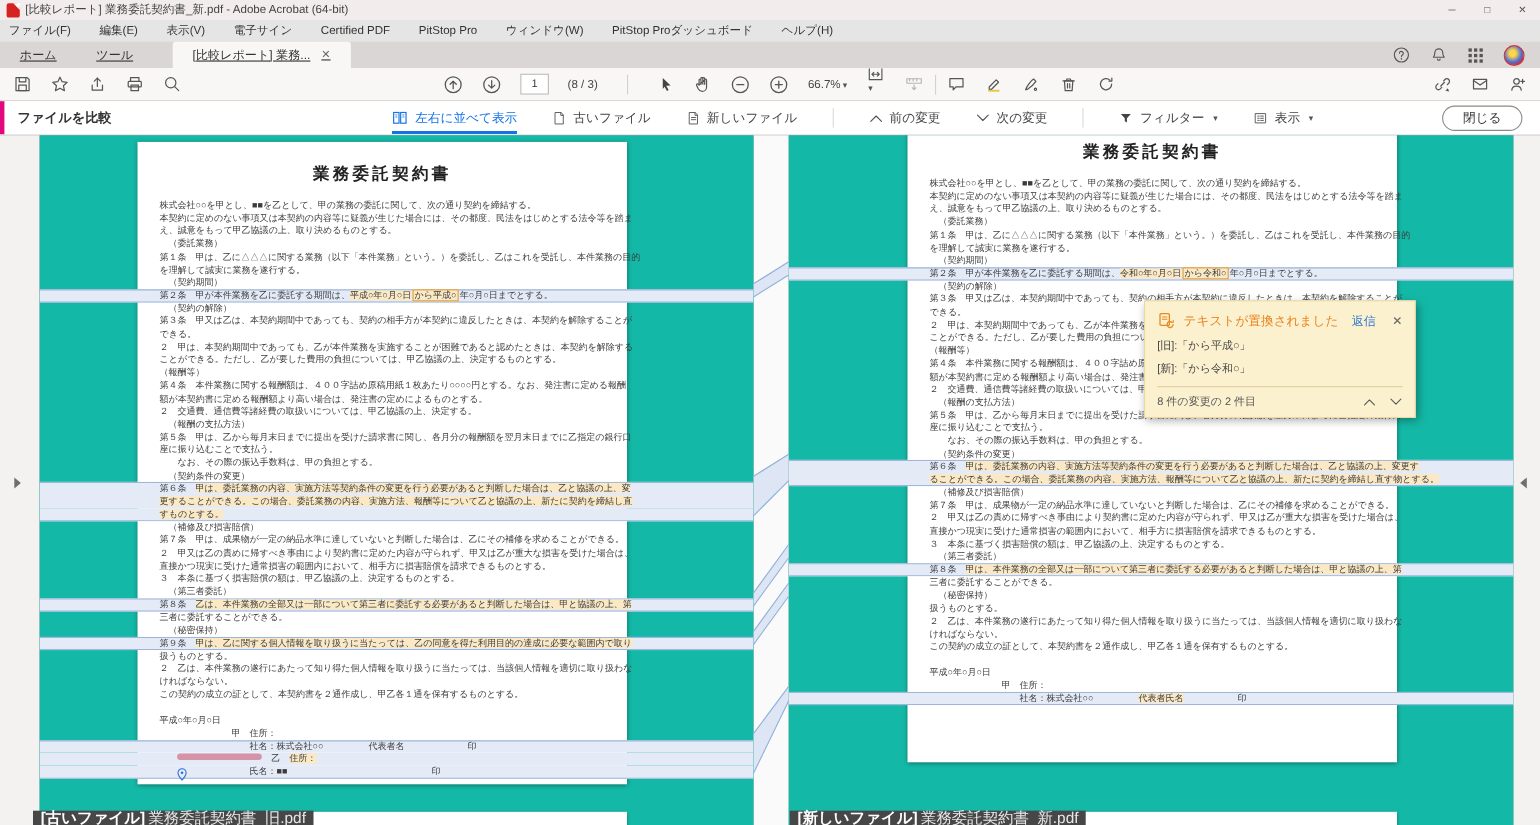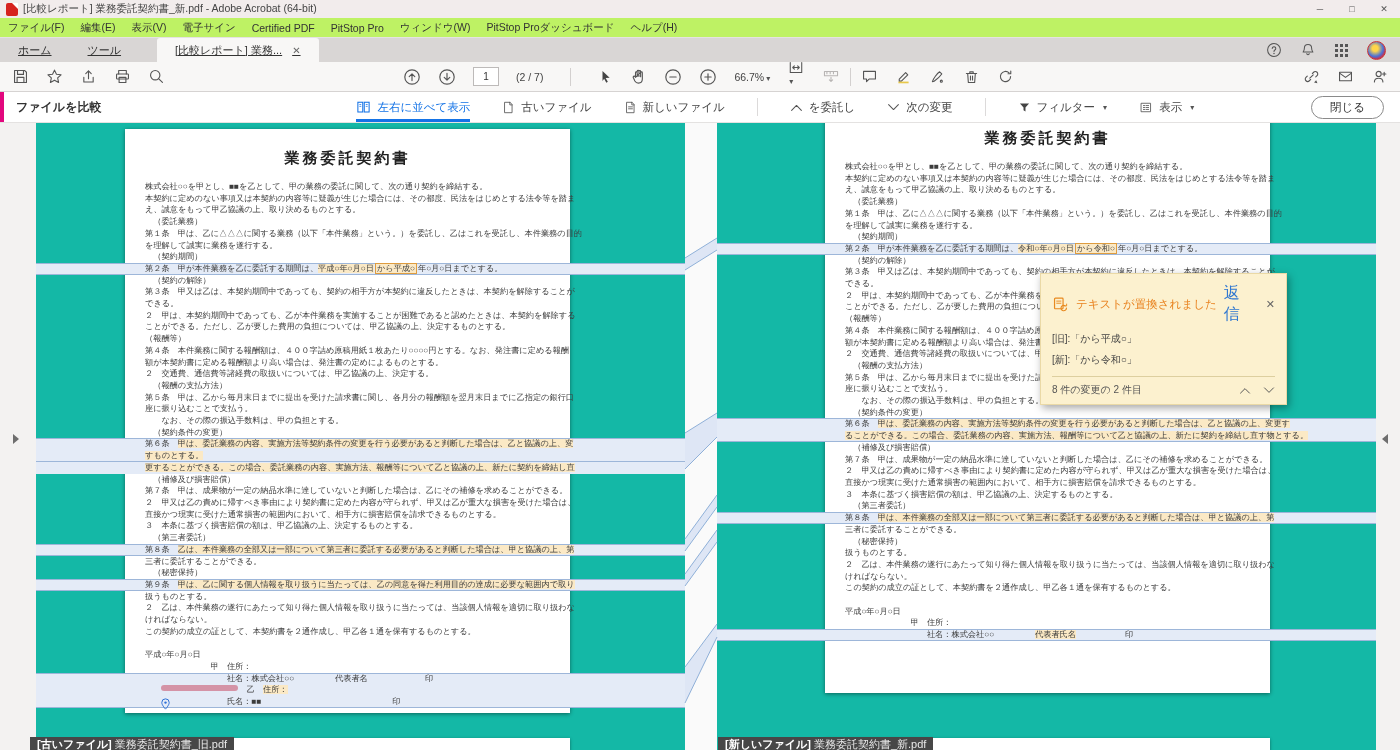--- a/index.html
+++ b/index.html
@@ -6,21 +6,21 @@
   body{width:1400px;height:750px;overflow:hidden;font-family:"Liberation Sans",sans-serif;background:#fff;color:#333;-webkit-font-smoothing:antialiased;}
   svg{display:block;}
   .ic{stroke:#555;fill:none;stroke-width:1.3;stroke-linecap:round;stroke-linejoin:round;}
   
   .titlebar{height:18px;background:#f2ecec;display:flex;align-items:center;font-size:10.5px;color:#444;padding-left:4px;}
   .titlebar .wbtns{margin-left:auto;display:flex;}
   .wbtn{width:32px;height:18px;display:flex;align-items:center;justify-content:center;font-size:9px;color:#555;}
   .pdfico{width:12px;height:13px;background:#d6231f;border-radius:2px;margin:0 5px 0 2px;position:relative;}
   .pdfico:after{content:"";position:absolute;right:0;top:0;border:3px solid #fff;border-left-color:transparent;border-bottom-color:transparent;}
   
-  .menubar{height:19px;background:#bef264;border-bottom:1px solid #e5e2e1;display:flex;align-items:center;font-size:10.5px;color:#333;padding-left:8px;gap:16px;}
+  .menubar{height:19px;background:#e5e5e5;border-bottom:1px solid #e5e2e1;display:flex;align-items:center;font-size:10.5px;color:#333;padding-left:8px;gap:26px;}
   .menubar span{white-space:nowrap;}
   
   .tabbar{height:24px;background:#d9d6d5;display:flex;align-items:stretch;text-decoration:underline;}
   .tab{padding:0 18px;font-size:11px;color:#333;display:flex;align-items:center;}
   .tab.active{background:#f8f7f6;border-radius:3px 3px 0 0;margin-left:18px;gap:10px;}
   .tab .x{color:#666;font-size:10px;}
   .tabicons{margin-left:auto;display:flex;align-items:center;gap:18px;padding-right:14px;}
   .avatar{width:17px;height:17px;border-radius:50%;background:radial-gradient(circle at 42% 38%,#ffd54a 20%,#4a72d8 55%,#d8263a 78%);border:1px solid #c33;}
   
   .toolbar{height:29px;background:#f8f7f6;border-bottom:1px solid #d6d3d2;display:flex;align-items:center;padding:0 12px;}
@@ -69,28 +69,28 @@
   .obox{background:#fbe9c5;border:1px solid #de9c3f;padding:0 1px;margin:0 1px;}
   .pinkbar{display:inline-block;width:77px;height:6px;background:#d493a6;border-radius:3px;vertical-align:1px;}
   .pinwrap{position:absolute;top:2px;}
   .pane.old .pinwrap{left:125px;}
   
   .connect{position:absolute;left:640px;top:0;pointer-events:none;z-index:4;}
   
   .popup{position:absolute;left:1040px;top:150px;width:223px;background:#fcf1cf;border:1px solid #ead9a6;box-shadow:2px 3px 8px rgba(0,0,0,.35);z-index:50;padding:9px 11px 7px;}
   .popup .row1{display:flex;align-items:center;gap:7px;}
   .popup .ptitle{color:#e8821e;font-size:11.5px;white-space:nowrap;}
-  .popup .reply{color:#2f77d1;font-size:16px;margin-left:auto;}
+  .popup .reply{color:#2f77d1;font-size:11px;margin-left:auto;}
   .popup .pclose{color:#666;font-size:11px;margin-left:8px;}
   .popup .pline{font-size:10px;color:#444;margin-top:7px;}
   .popup .pdiv{border-top:1px solid #ddcf9f;margin:9px 0 6px;}
   .popup .prow{display:flex;align-items:center;font-size:10px;color:#555;}
   .popup .chevs{margin-left:auto;display:flex;gap:12px;}
   
-  .ftip{position:absolute;top:614px;height:14px;background:#474747;color:#fff;font-size:11px;display:flex;align-items:center;padding:0 7px;z-index:10;white-space:nowrap;}
+  .ftip{position:absolute;top:614px;height:14px;background:#474747;color:#fff;font-size:14px;display:flex;align-items:center;padding:0 7px;z-index:10;white-space:nowrap;}
   .ftip b{font-weight:bold;margin-right:3px;}
   .ftip .fn{color:#e8e8e8;font-weight:normal;}
   .ftip.oldf{left:30px;}
   .ftip.newf{left:718px;}
 </style>
 </head>
 <body>
 
 <div class="titlebar">
   <span class="pdfico"></span>
@@ -197,21 +197,21 @@
           <path class="ic" d="M10 14V6.8M6.9 9.6L10 6.5l3.1 3.1"></path>
         </svg>
       </span>
     <span>
         <svg width="18" height="18" viewBox="0 0 20 20">
           <circle class="ic" cx="10" cy="10" r="8"></circle>
           <path class="ic" d="M10 6v7.2M6.9 10.4l3.1 3.1 3.1-3.1"></path>
         </svg>
       </span>
     <span class="pagebox">1</span>
-    <span class="pgcount">(2 / 7)</span>
+    <span class="pgcount">(8 / 3)</span>
     <span class="tsp"></span>
     <span>
         <svg width="15" height="15" viewBox="0 0 20 20">
           <path d="M6 2.5l9.5 9-5.3.5 2.9 5.1-2 1.1-2.9-5.2L6 16z" fill="#444"></path>
         </svg>
       </span>
     <span>
         <svg width="17" height="17" viewBox="0 0 20 20">
           <path class="ic" d="M6.5 11V5.5a1 1 0 0 1 2 0V10m0-5.5V3.8a1 1 0 0 1 2 0V10m0-6a1 1 0 0 1 2 0v6.2m0-4.7a1 1 0 0 1 2 0V13c0 2.8-2 4.8-4.6 4.8-2.2 0-3.2-.9-4.2-2.6L4 11.6c-.6-1-.1-2 .9-2 .6 0 1 .3 1.6 1.4z"></path>
         </svg>
@@ -322,21 +322,21 @@
           <path class="ic" d="M4.5 2h8l3 3.5V18h-11z"></path>
           <path class="ic" d="M12 2v4h3.5M7 9h6M7 12h6"></path>
         </svg>
       <span>新しいファイル</span>
     </span>
     <span class="cmpsp"></span>
     <span class="cmpitem">
       <svg width="13" height="11" viewBox="0 0 16 12">
           <path class="ic" d="M2 9.5L8 3.5l6 6"></path>
         </svg>
-      <span>を委託し</span>
+      <span>前の変更</span>
     </span>
     <span class="cmpitem">
       <svg width="13" height="11" viewBox="0 0 16 12">
           <path class="ic" d="M2 2.5l6 6 6-6"></path>
         </svg>
       <span>次の変更</span>
     </span>
     <span class="cmpsp"></span>
     <span class="cmpitem">
       <svg width="13" height="13" viewBox="0 0 20 20">
@@ -381,22 +381,22 @@
         <div class="dline"><span>（報酬等）</span></div>
         <div class="dline"><span>第４条　本件業務に関する報酬額は、４００字詰め原稿用紙１枚あたり○○○○円とする。なお、発注書に定める報酬</span></div>
         <div class="dline"><span>額が本契約書に定める報酬額より高い場合は、発注書の定めによるものとする。</span></div>
         <div class="dline"><span>２　交通費、通信費等諸経費の取扱いについては、甲乙協議の上、決定する。</span></div>
         <div class="dline"><span>　（報酬の支払方法）</span></div>
         <div class="dline"><span>第５条　甲は、乙から毎月末日までに提出を受けた請求書に関し、各月分の報酬額を翌月末日までに乙指定の銀行口</span></div>
         <div class="dline"><span>座に振り込むことで支払う。</span></div>
         <div class="dline"><span>　　なお、その際の振込手数料は、甲の負担とする。</span></div>
         <div class="dline"><span>　（契約条件の変更）</span></div>
         <div class="dline band bt"><span>第６条　</span><span class="hl">甲は、委託業務の内容、実施方法等契約条件の変更を行う必要があると判断した場合は、乙と協議の上、変</span></div>
+        <div class="dline band"><span class="hl">更することができる。この場合、委託業務の内容、実施方法、報酬等について乙と協議の上、新たに契約を締結し直</span></div>
         <div class="dline band bb"><span class="hl">すものとする。</span></div>
-        <div class="dline band"><span class="hl">更することができる。この場合、委託業務の内容、実施方法、報酬等について乙と協議の上、新たに契約を締結し直</span></div>
         <div class="dline"><span>　（補修及び損害賠償）</span></div>
         <div class="dline"><span>第７条　甲は、成果物が一定の納品水準に達していないと判断した場合は、乙にその補修を求めることができる。</span></div>
         <div class="dline"><span>２　甲又は乙の責めに帰すべき事由により契約書に定めた内容が守られず、甲又は乙が重大な損害を受けた場合は、</span></div>
         <div class="dline"><span>直接かつ現実に受けた通常損害の範囲内において、相手方に損害賠償を請求できるものとする。</span></div>
         <div class="dline"><span>３　本条に基づく損害賠償の額は、甲乙協議の上、決定するものとする。</span></div>
         <div class="dline"><span>　（第三者委託）</span></div>
         <div class="dline band bt bb"><span>第８条　</span><span class="hl">乙は、本件業務の全部又は一部について第三者に委託する必要があると判断した場合は、甲と協議の上、第</span></div>
         <div class="dline"><span>三者に委託することができる。</span></div>
         <div class="dline"><span>　（秘密保持）</span></div>
         <div class="dline band bt bb"><span>第９条　</span><span class="hl">甲は、乙に関する個人情報を取り扱うに当たっては、乙の同意を得た利用目的の達成に必要な範囲内で取り</span></div>

